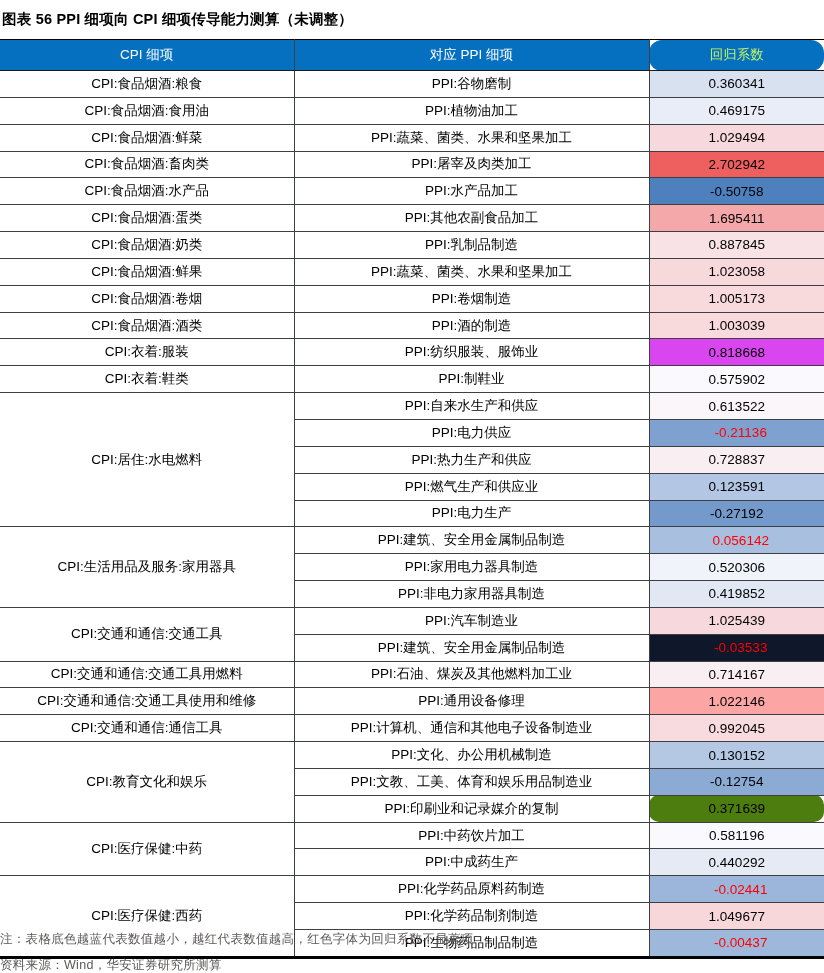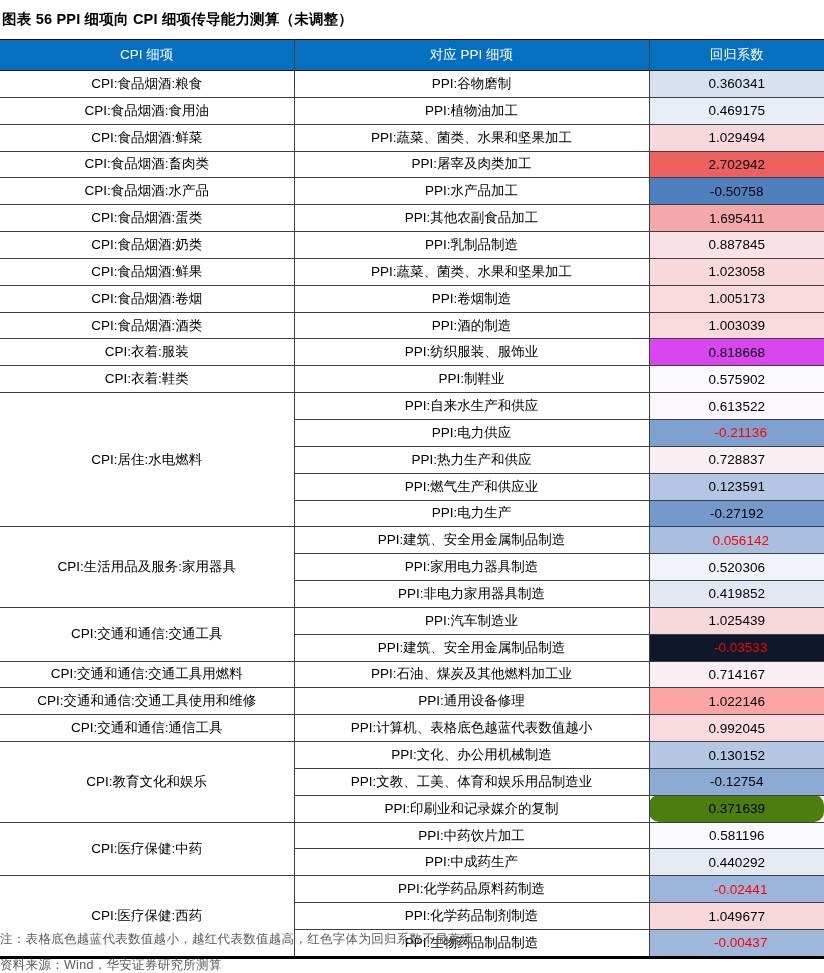--- a/index.html
+++ b/index.html
@@ -52,21 +52,21 @@
 <table class="coef">
   <colgroup>
       <col class="c1">
       <col class="c2">
       <col class="c3">
     </colgroup>
   <thead>
     <tr>
       <th style="background: rgb(6, 112, 192); color: rgb(255, 255, 255);">CPI 细项</th>
       <th style="background: rgb(6, 112, 192); color: rgb(255, 255, 255);">对应 PPI 细项</th>
-      <th style="background: rgb(6, 112, 192); color: #ffffff;">回归系数</th>
+      <th style="background: rgb(6, 112, 192); color: #bef264; border-radius: 13px;">回归系数</th>
     </tr>
   </thead>
   <tbody id="coef-body">
       <tr>
         <td rowspan="1">CPI:食品烟酒:粮食</td>
         <td class="bordered">PPI:谷物磨制</td>
         <td class="bordered val" style="background-color: rgb(216, 225, 240);">0.360341</td>
       </tr>
       <tr>
         <td rowspan="1">CPI:食品烟酒:食用油</td>
@@ -171,21 +171,21 @@
         <td class="bordered">PPI:石油、煤炭及其他燃料加工业</td>
         <td class="bordered val" style="background-color: rgb(249, 239, 243);">0.714167</td>
       </tr>
       <tr>
         <td rowspan="1">CPI:交通和通信:交通工具使用和维修</td>
         <td class="bordered">PPI:通用设备修理</td>
         <td class="bordered val" style="background-color: #fca5a5;">1.022146</td>
       </tr>
       <tr>
         <td rowspan="1">CPI:交通和通信:通信工具</td>
-        <td class="bordered">PPI:计算机、表格底色越蓝代表数值越小</td>
+        <td class="bordered">PPI:计算机、通信和其他电子设备制造业</td>
         <td class="bordered val" style="background-color: rgb(248, 219, 222);">0.992045</td>
       </tr>
       <tr>
         <td rowspan="3">CPI:教育文化和娱乐</td>
         <td class="bordered">PPI:文化、办公用机械制造</td>
         <td class="bordered val" style="background-color: rgb(180, 199, 227);">0.130152</td>
       </tr>
       <tr>
         <td class="bordered">PPI:文教、工美、体育和娱乐用品制造业</td>
         <td class="bordered val" style="background-color: rgb(139, 170, 212);">-0.12754</td>

